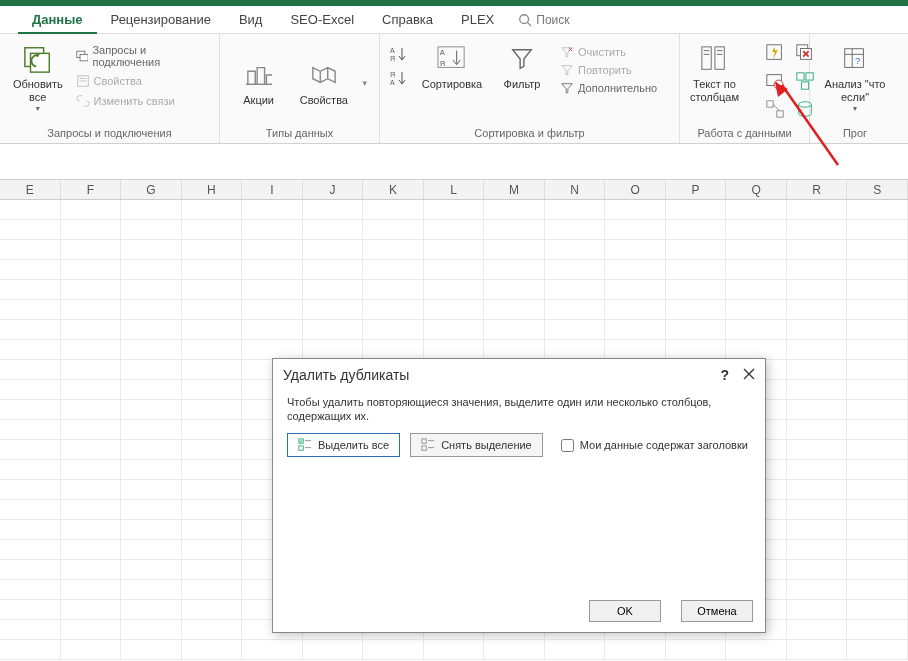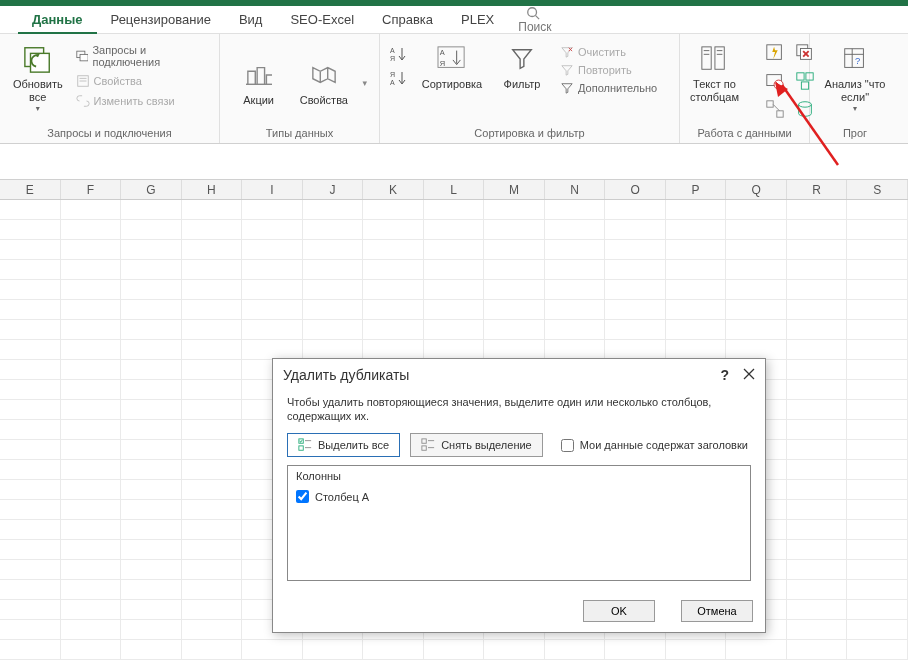--- a/index.html
+++ b/index.html
@@ -5,21 +5,21 @@
   * { box-sizing: border-box; margin: 0; padding: 0; }
   body { font-family: "Segoe UI", Arial, sans-serif; font-size: 12px; background: #fff; color: #333; width: 908px; height: 661px; overflow: hidden; position: relative; }
   
   
   .topbar { height: 6px; background: #217346; }
   
   
   .tabs { display: flex; align-items: center; height: 28px; background: #fff; padding-left: 18px; border-bottom: 1px solid #e0e0e0; }
   .tab { padding: 0 14px; height: 28px; line-height: 28px; font-size: 13px; color: #444; cursor: pointer; }
   .tab.active { color: #217346; border-bottom: 2px solid #217346; font-weight: 600; }
-  .search-wrap { display: flex; align-items: center; margin-left: 10px; color: #777; flex-direction: column; }
+  .search-wrap { display: flex; align-items: center; margin-left: 10px; color: #777; }
   .search-wrap svg { margin-right: 4px; }
   
   
   .ribbon { display: flex; height: 110px; background: #fafafa; border-bottom: 1px solid #d0d0d0; }
   .group { display: flex; flex-direction: column; border-right: 1px solid #e0e0e0; padding: 2px 8px; }
   .group-body { flex: 1; display: flex; align-items: flex-start; padding-top: 4px; }
   .group-label { text-align: center; font-size: 11px; color: #666; padding: 2px 0; }
   
   .big-btn { display: flex; flex-direction: column; align-items: center; width: 64px; padding: 2px; cursor: pointer; text-align: center; }
   .big-btn .lbl { font-size: 11px; line-height: 13px; margin-top: 2px; color: #333; }
@@ -52,21 +52,21 @@
   .dlg-desc { padding: 4px 14px 10px; font-size: 11px; color: #333; line-height: 14px; }
   .dlg-actions { display: flex; align-items: center; gap: 10px; padding: 0 14px 8px; }
   .dlg-btn { border: 1px solid #999; background: #f5f5f5; padding: 4px 10px; font-size: 11px; display: flex; align-items: center; gap: 6px; cursor: pointer; }
   .dlg-btn.primary { border: 1.5px solid #2a6fb5; background: #fff; }
   .chk-wrap { display: flex; align-items: center; gap: 6px; font-size: 11px; }
   .chk-wrap input { width: 13px; height: 13px; }
   .dlg-list { margin: 0 14px; border: 1px solid #888; height: 116px; }
   .dlg-list-head { padding: 4px 8px; font-size: 11px; background: #fff; }
   .dlg-list-body { padding: 4px 8px; }
   .dlg-list-item { display: flex; align-items: center; gap: 6px; font-size: 11px; }
-  .dlg-footer { position: absolute; bottom: 10px; right: 12px; display: flex; gap: 26px; }
+  .dlg-footer { position: absolute; bottom: 10px; right: 12px; display: flex; gap: 20px; }
   .dlg-footer .btn { border: 1px solid #999; background: #f0f0f0; width: 72px; height: 22px; font-size: 11px; cursor: pointer; }
   
   
   .arrow { position: absolute; top: 85px; left: 778px; pointer-events: none; }
   .arrow svg { overflow: visible; }
   
 </style>
 </head>
 <body>
 
@@ -746,29 +746,20 @@
           <line x1="8" y1="3" x2="15" y2="3" stroke="#888"></line>
           <line x1="8" y1="11" x2="15" y2="11" stroke="#888"></line>
         </svg>
       <span>Снять выделение</span>
     </div>
     <label class="chk-wrap" style="margin-left:8px;">
       <input type="checkbox" style="">
       <span>Мои данные содержат заголовки</span>
     </label>
   </div>
-  <div class="dlg-list">
-    <div class="dlg-list-head">Колонны</div>
-    <div class="dlg-list-body">
-      <label class="dlg-list-item">
-        <input type="checkbox" checked="" style="">
-        <span>Столбец A</span>
-      </label>
-    </div>
-  </div>
   <div class="dlg-footer">
     <button class="btn">OK</button>
     <button class="btn">Отмена</button>
   </div>
 </div>
 
 <div class="arrow">
   <svg width="70" height="90">
       <line x1="4" y1="0" x2="60" y2="80" stroke="#e02020" stroke-width="2.5"></line>
       <path d="M-3 -3 L10 4 L0 12 Z" fill="#e02020"></path>

